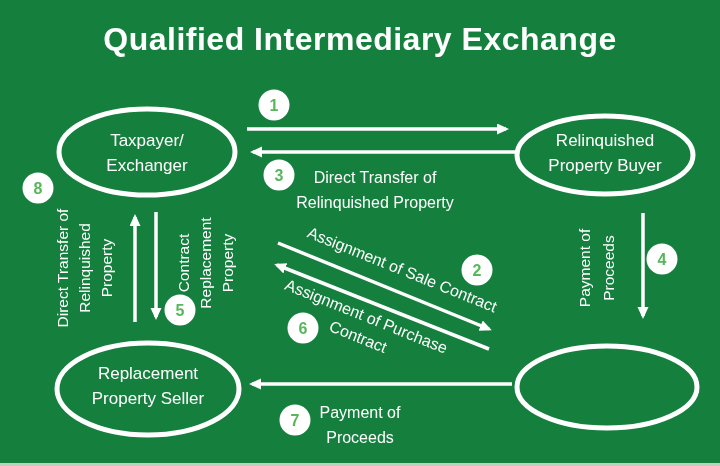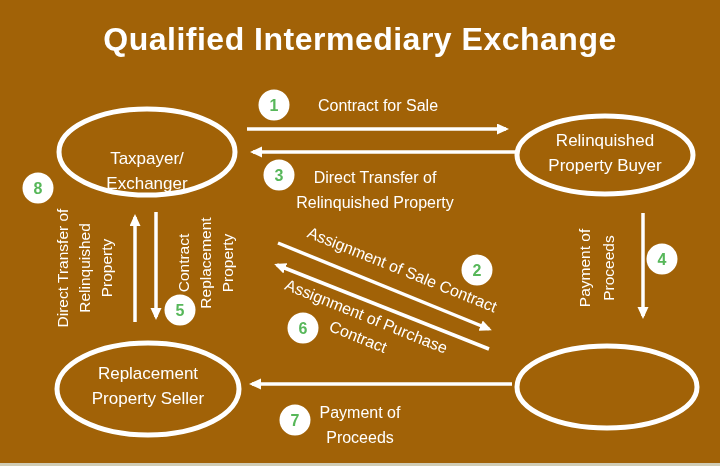--- a/index.html
+++ b/index.html
@@ -1,19 +1,19 @@
 <!DOCTYPE html>
 <html><head>
 <meta charset="utf-8">
 <style>
   html,body{margin:0;padding:0;background:#222;}
   .canvas{
     position:relative;
     width:720px;height:466px;
-    background:#a16207;
+    background:#15803d;
     overflow:hidden;
     font-family:"Liberation Sans",sans-serif;
     color:#ffffff;
   }
   .gfx{position:absolute;left:0;top:0;}
   .title{
     position:absolute;left:50%;top:21px;transform:translateX(-50%);
     font-size:32px;font-weight:bold;letter-spacing:.5px;white-space:nowrap;
     color:#fff;margin:0;
   }
@@ -64,37 +64,36 @@
     <path d="M278,243 L489,329" stroke="#ffffff" stroke-width="3.5" fill="none" marker-end="url(#ah)"></path>
     <path d="M489,349 L277,265" stroke="#ffffff" stroke-width="3.5" fill="none" marker-end="url(#ah)"></path>
     <path d="M135,322 V217" stroke="#ffffff" stroke-width="3.5" fill="none" marker-end="url(#ah)"></path>
     <path d="M156,212 V317" stroke="#ffffff" stroke-width="3.5" fill="none" marker-end="url(#ah)"></path>
     <path d="M643,213 V316" stroke="#ffffff" stroke-width="3.5" fill="none" marker-end="url(#ah)"></path>
     <path d="M512,384 H252" stroke="#ffffff" stroke-width="3.5" fill="none" marker-end="url(#ah)"></path>
   </svg>
 
   <h1 class="title">Qualified Intermediary Exchange</h1>
 
-  <div class="node-label" style="left:147px;top:153px;margin-top:18px;">Taxpayer/
+  <div class="node-label" style="left:147px;top:153px;">Taxpayer/
 Exchanger</div>
   <div class="node-label" style="left:148px;top:386px;">Replacement
 Property Seller</div>
   <div class="node-label" style="left:605px;top:153px;">Relinquished
 Property Buyer</div>
 
   <div class="num" style="left:274px;top:105px;">1</div>
   <div class="num" style="left:477px;top:270px;">2</div>
   <div class="num" style="left:279px;top:175px;">3</div>
   <div class="num" style="left:662px;top:259px;">4</div>
   <div class="num" style="left:180px;top:310px;">5</div>
   <div class="num" style="left:303px;top:328px;">6</div>
   <div class="num" style="left:295px;top:420px;">7</div>
   <div class="num" style="left:38px;top:188px;">8</div>
 
-  <div class="step-label nowrap" style="left:378px;top:105px;">Contract for Sale</div>
   <div class="step-label" style="left:375px;top:190px;">Direct Transfer of
 Relinquished Property</div>
   <div class="step-label rot22 nowrap" style="left:402px;top:270px;">Assignment of Sale Contract</div>
   <div class="step-label rot22" style="left:362px;top:327px;">Assignment of Purchase
 Contract</div>
   <div class="step-label" style="left:360px;top:425px;">Payment of
 Proceeds</div>
   <div class="step-label rot-90" style="left:85px;top:268px;">Direct Transfer of
 Relinquished
 Property</div>

